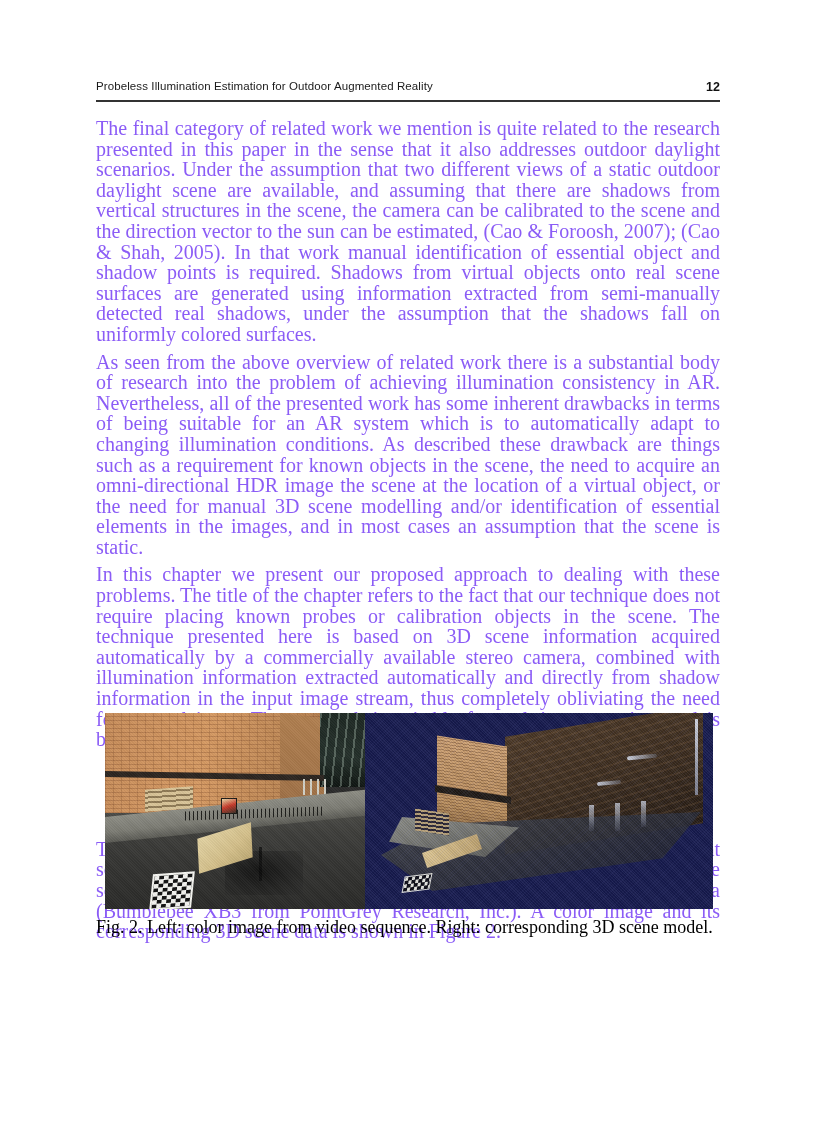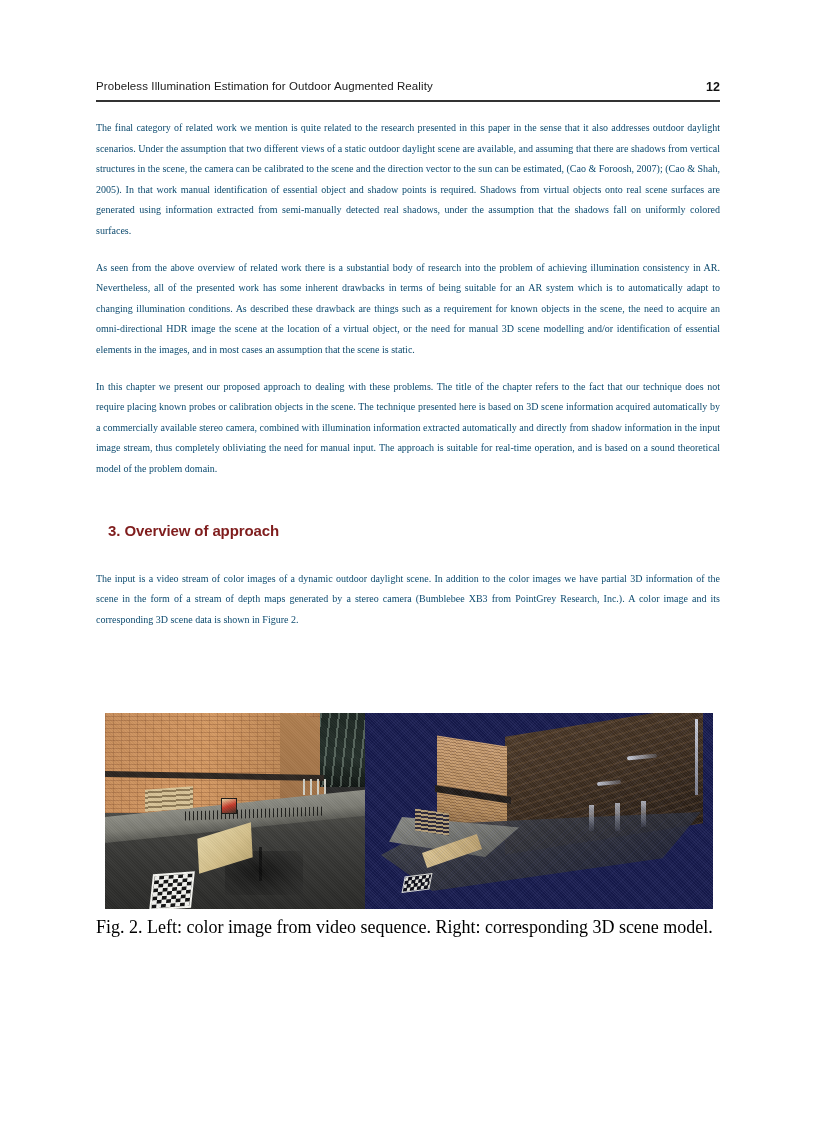--- a/index.html
+++ b/index.html
@@ -64,29 +64,29 @@
   
   .content {
     position: absolute;
     left: 96px;
     top: 118px;
     width: 624px;
   }
   p.body {
     margin: 0;
     font-family: "Liberation Serif", serif;
-    font-size: 10px;
+    font-size: 20px;
     line-height: 20.6px;
     text-align: justify;
     text-justify: inter-word;
-    color: #0c4a6e;
+    color: #8b5cf6;
     -webkit-hyphens: none;
     hyphens: none;
   }
-  p.body + p.body { margin-top: 16px; }
+  p.body + p.body { margin-top: 7px; }
 
   .section-heading {
     margin: 12px;
     font-family: "Liberation Sans", sans-serif;
     font-size: 15px;
     font-weight: bold;
     color: #7f1d1d;
     letter-spacing: -0.1px;
   }
   .gap-before-heading { height: 30px; }

